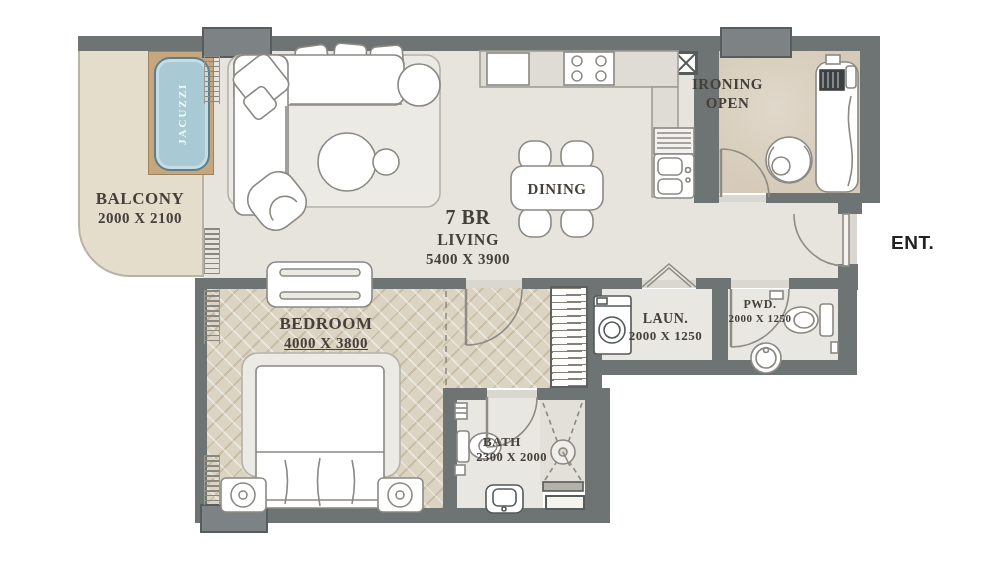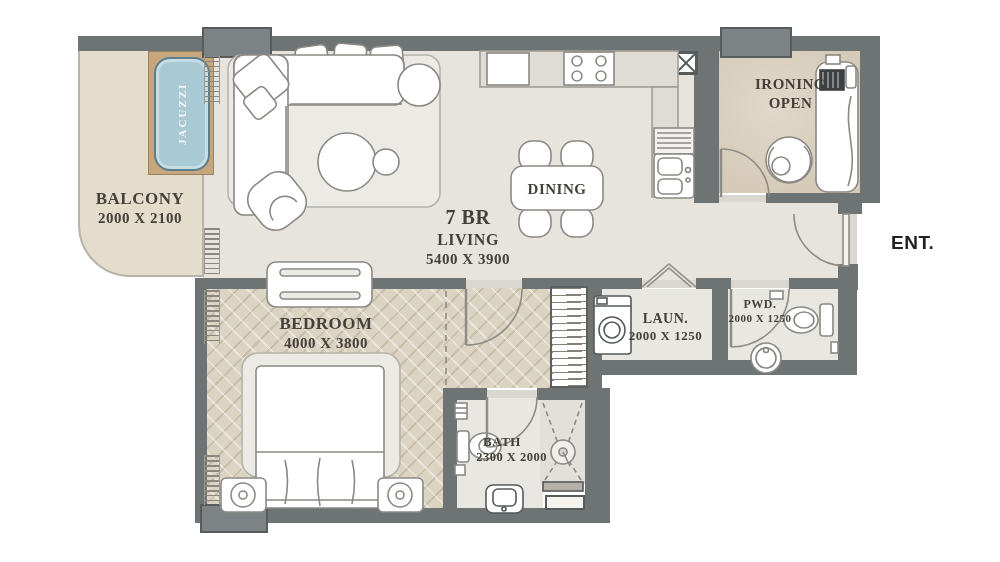--- a/index.html
+++ b/index.html
@@ -295,28 +295,28 @@
 
   <div class="lbl" style="left:398px;top:205px;width:140px;">
     <span style="font-size:20px;">7 BR</span><br>
     <span style="font-size:16px;">LIVING</span>
     <span class="dims" style="font-size:15px;">5400 X 3900</span>
   </div>
 
 
   <div class="lbl" style="left:512px;top:180px;width:90px;font-size:15px;z-index:3;"><span>DINING</span></div>
 
-  <div class="lbl" style="left:723px;top:75px;width:135px;font-size:15px;">
+  <div class="lbl" style="left:660px;top:75px;width:135px;font-size:15px;">
     <span>IRONING</span><br>
     <span>OPEN</span>
   </div>
 
   <div class="lbl" style="left:258px;top:313px;width:136px;font-size:17px;">
     <span>BEDROOM</span>
-    <span class="dims" style="font-size:15px;">4000 X 3800</span>
+    <span class="dims" style="font-size:15px;text-decoration:underline;">4000 X 3800</span>
   </div>
 
   <div class="lbl" style="left:618px;top:310px;width:95px;font-size:14px;">
     <span>LAUN.</span>
     <span class="dims" style="font-size:13px;">2000 X 1250</span>
   </div>
 
   <div class="lbl" style="left:715px;top:297px;width:90px;font-size:12px;">
     <span>PWD.</span>
     <span class="dims" style="font-size:11px;">2000 X 1250</span>

